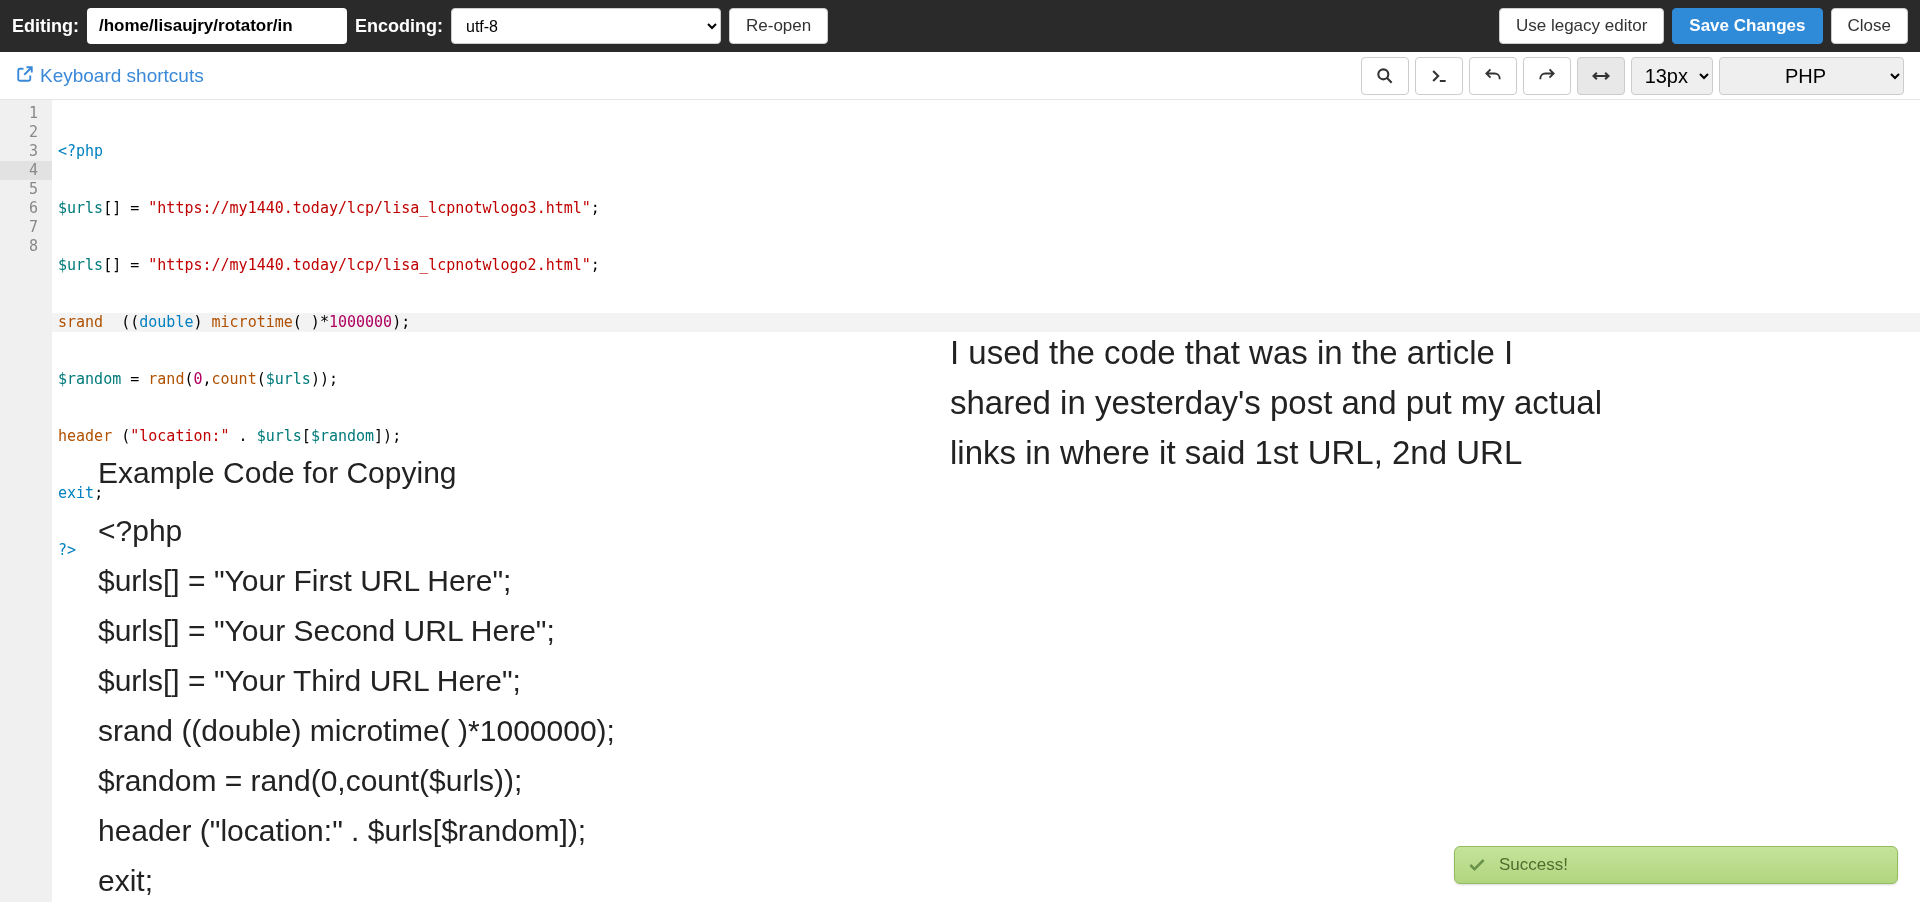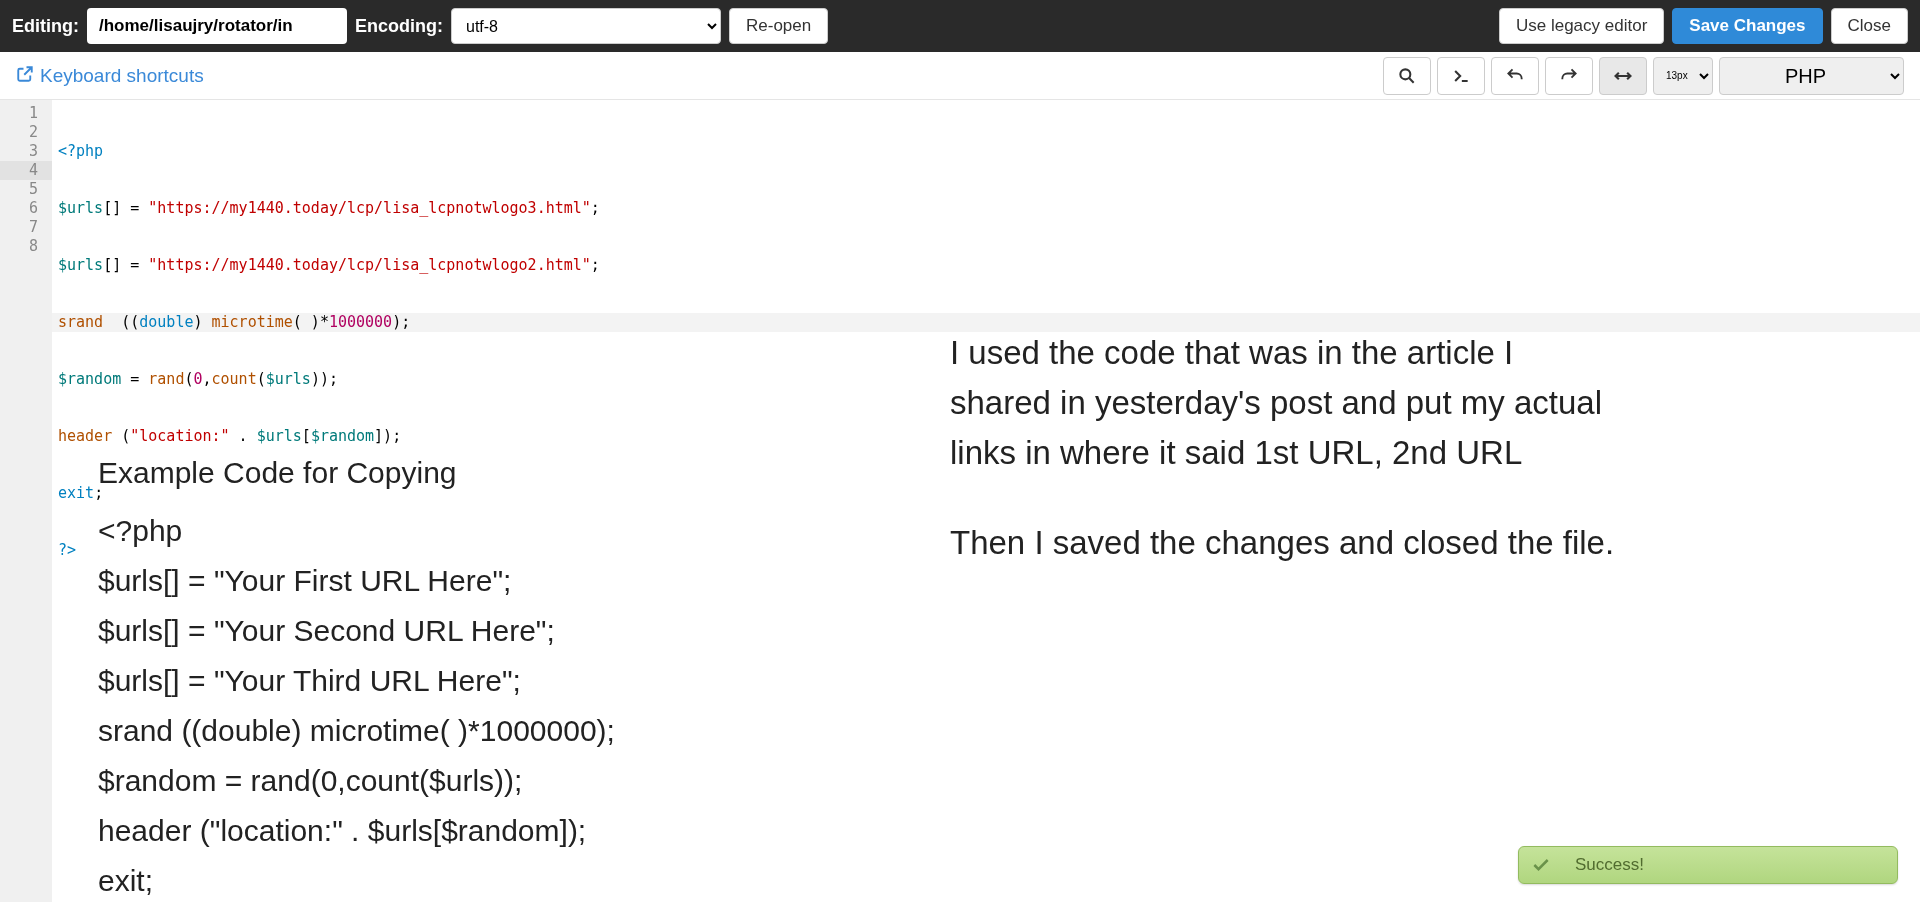--- a/index.html
+++ b/index.html
@@ -13,21 +13,21 @@
 .topbar-btn.primary { background: #2f8ad8; color: #fff; border-color: #2f8ad8; font-weight: bold; }
 .spacer { flex: 1; }
 
 .toolbar2 { height: 48px; display: flex; align-items: center; padding: 0 16px; gap: 6px; border-bottom: 1px solid #e5e5e5; }
 .kb-link { color: #3a89d8; font-size: 19px; display: inline-flex; align-items: flex-start; gap: 6px; cursor: pointer; }
 .kb-link svg { width: 18px; height: 18px; }
 .tb2-spacer { flex: 1; }
 .icon-btn { background: #fff; border: 1px solid #ccc; border-radius: 4px; width: 48px; height: 38px; display: inline-flex; align-items: center; justify-content: center; cursor: pointer; font-size: 18px; color: #333; }
 .icon-btn.active { background: #e8e8e8; }
 .icon-btn svg { width: 20px; height: 20px; }
-.font-select { border: 1px solid #ccc; border-radius: 4px; height: 38px; padding: 0 8px; font-size: 10px; }
+.font-select { border: 1px solid #ccc; border-radius: 4px; height: 38px; padding: 0 8px; font-size: 20px; text-align: right; }
 .lang-select { border: 1px solid #ccc; border-radius: 4px; height: 38px; width: 185px; text-align: center; font-size: 20px; }
 
 .editor-area { display: flex; height: 802px; position: relative; }
 .gutter { width: 52px; background: #f0f0f0; text-align: right; padding-top: 4px; }
 .gutter .ln { font-family: Consolas, Monaco, monospace; font-size: 15px; color: #888; padding-right: 14px; line-height: 19px; }
 .gutter .ln.hl { background: #e2e2e2; }
 .code-pane { flex: 1; padding-top: 4px; font-family: Consolas, Monaco, monospace; font-size: 15px; line-height: 19px; white-space: pre; position: relative; }
 .code-line { padding-left: 6px; }
 .code-line.hl { background: #f3f3f3; }
 .tok-keyword { color: #0080c0; }
@@ -35,21 +35,21 @@
 .tok-string { color: #c00000; }
 .tok-func { color: #b05000; }
 .tok-num { color: #b00060; }
 
 .overlay-left { position: absolute; left: 98px; top: 348px; width: 670px; font-size: 30px; line-height: 50px; color: #222; }
 .overlay-left .heading { margin-bottom: 8px; }
 
 .overlay-right { position: absolute; left: 950px; top: 228px; width: 670px; font-size: 33px; line-height: 50px; color: #222; }
 .overlay-right p { margin-bottom: 40px; }
 
-.success-badge { position: absolute; right: 22px; bottom: 18px; background: linear-gradient(#c5e39a, #b0d67f); border: 1px solid #93bb5f; border-radius: 6px; padding: 8px 18px 8px 12px; width: 380px; color: #516c2f; font-size: 17px; display: flex; align-items: center; gap: 24px; box-shadow: 0 1px 2px rgba(0,0,0,0.15); }
+.success-badge { position: absolute; right: 22px; bottom: 18px; background: linear-gradient(#c5e39a, #b0d67f); border: 1px solid #93bb5f; border-radius: 6px; padding: 8px 18px 8px 12px; width: 444px; color: #516c2f; font-size: 17px; display: flex; align-items: center; gap: 12px; box-shadow: 0 1px 2px rgba(0,0,0,0.15); }
 .success-badge svg { width: 20px; height: 20px; }
 </style>
 </head>
 <body>
 
 <div class="topbar">
   <span class="topbar-label">Editing:</span>
   <input class="topbar-input" value="/home/lisaujry/rotator/in" style="">
   <span class="topbar-label">Encoding:</span>
   <select class="topbar-select">
@@ -134,21 +134,20 @@
     <div>$urls[] = "Your Third URL Here";</div>
     <div>srand  ((double) microtime( )*1000000);</div>
     <div>$random = rand(0,count($urls));</div>
     <div>header ("location:" . $urls[$random]);</div>
     <div>exit;</div>
 
   </div>
 
   <div class="overlay-right">
     <p>I used the code that was in the article I shared in yesterday's post and put my actual links in where it said 1st URL, 2nd URL</p>
-    <p>Then I saved the changes and closed the file.</p>
   </div>
 
   <div class="success-badge">
     <svg viewBox="0 0 24 24" fill="none" stroke="#6a924a" stroke-width="3">
         <path d="M4 12l5 5L20 6"></path>
       </svg>
     <span>Success!</span>
   </div>
 </div>
 

